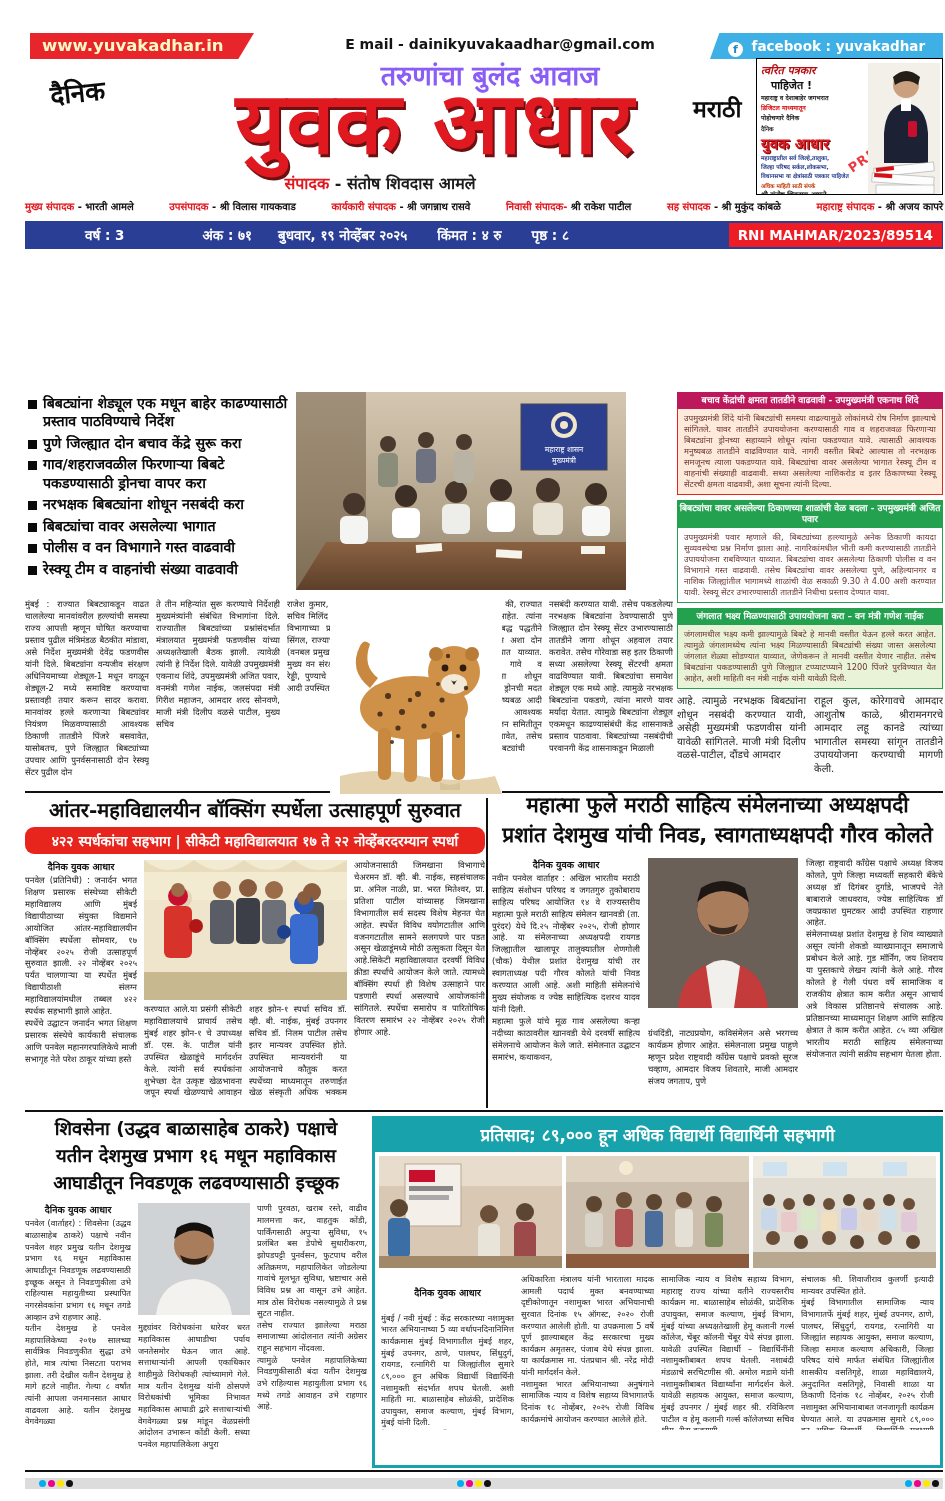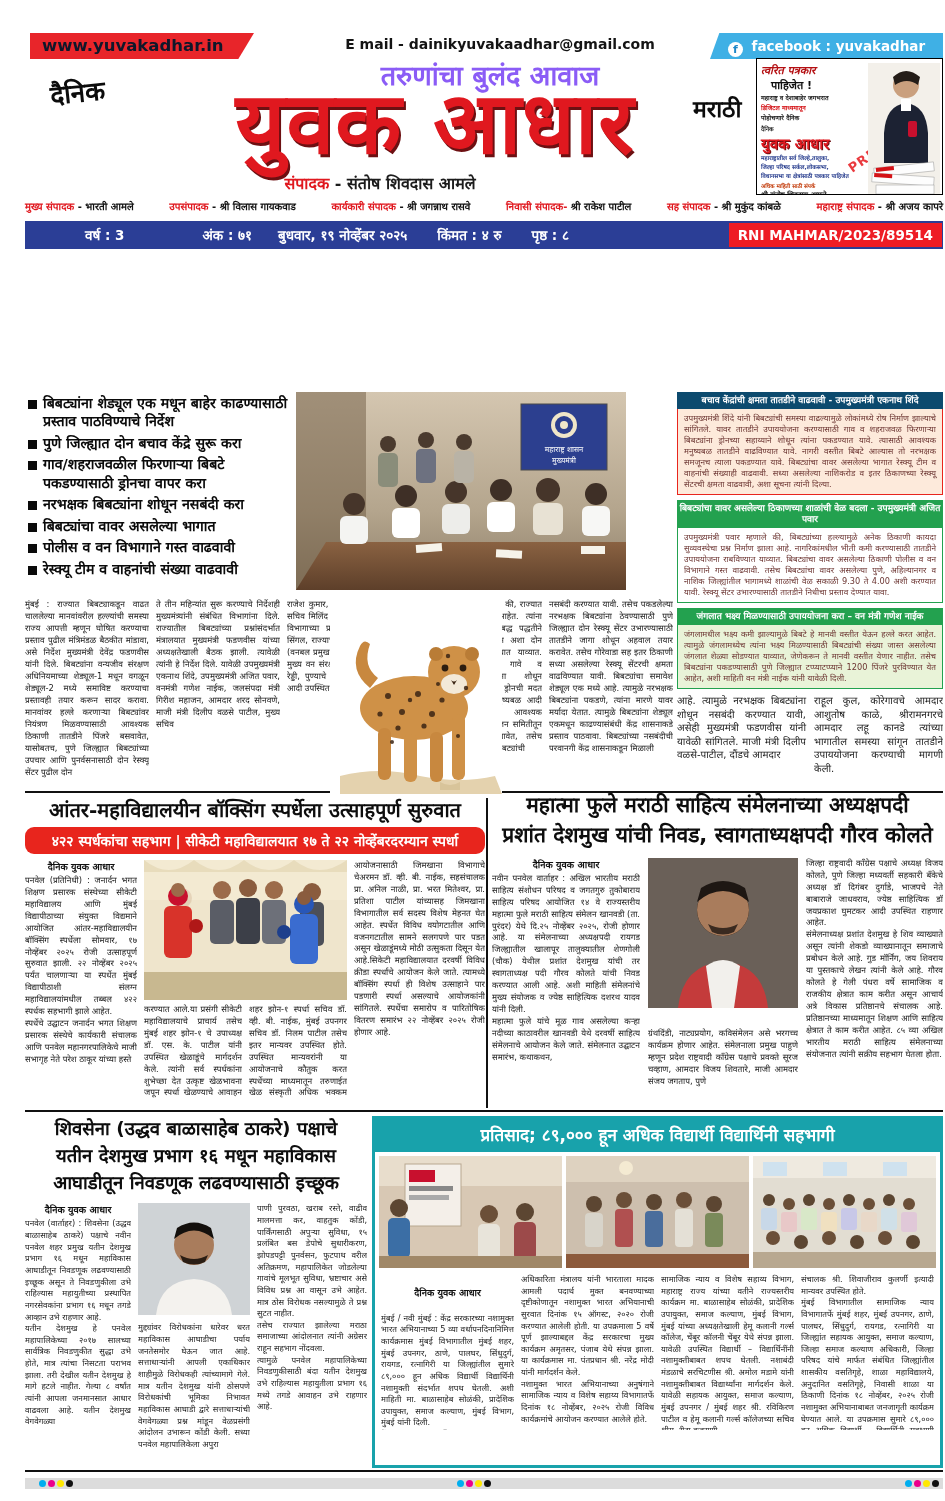--- a/index.html
+++ b/index.html
@@ -9,21 +9,21 @@
     position:relative; width:945px; height:1501px; margin:0 auto;
     background:#ffffff; outline:1px solid #ddd; overflow:hidden;
     color:#1c1c1c;
   }
   .abs { position:absolute; }
 
   
   .ribbon-red {
     left:30px; top:33px; width:224px; height:26px; background:#e8252a;
     clip-path:polygon(0 0,100% 0,93% 100%,0 100%);
-    color:#0f172a; font-weight:bold; font-size:16.5px; line-height:26px; padding-left:12px;
+    color:#fef9c3; font-weight:bold; font-size:16.5px; line-height:26px; padding-left:12px;
   }
   .topbar-email { left:290px; top:36px; width:420px; text-align:center; font-size:14px; font-weight:bold; color:#141414; }
   .ribbon-blue {
     left:710px; top:33px; width:233px; height:26px; background:#3fb0e5;
     clip-path:polygon(4% 0,100% 0,100% 100%,0 100%);
     color:#fff; font-weight:bold; font-size:13.5px; line-height:26px; text-align:center;
   }
   .fb-circle { display:inline-block; width:15px; height:15px; border-radius:50%; background:#fff; color:#1c86c8;
     font-size:11px; line-height:15px; text-align:center; font-weight:bold; margin-right:4px; vertical-align:-2px; }
 
@@ -79,21 +79,21 @@
   .bullet { display:flex; margin-bottom:3px; }
   .bullet .sq { flex:0 0 9px; width:9px; height:9px; background:#0a0a0a; margin:6px 6px 0 0; }
   .bullet .bt { font-size:14.2px; font-weight:bold; color:#0a0a0a; line-height:1.3; }
 
   .meeting-photo { left:296px; top:392px; width:330px; height:198px; overflow:hidden; background:#b9ab95; }
 
   .rail { left:677px; top:392px; width:266px; max-height:400px; overflow:hidden; }
   .rbox { margin-bottom:5px; }
   .rbox .hdr { color:#fff; font-weight:bold; font-size:9px; text-align:center; padding:3px 2px; line-height:1.2; }
   .rbox .bdy { font-size:8.2px; line-height:1.35; text-align:justify; color:#6b3431; padding:4px 6px; }
-  .rbox.red .hdr { background:#0c4a6e; }
+  .rbox.red .hdr { background:#be185d; }
   .rbox.red .bdy { background:#fdeadb; border:1px solid #e8251d; border-top:none; }
   .rbox.green .hdr { background:#23a14f; }
   .rbox.green .bdy { background:#fff; border:1px solid #23a14f; border-top:none; }
   .rbox.green.tint .bdy { background:#e9f3d8; }
   .rail-tail { display:flex; gap:8px; }
   .rail-tail .tcol { flex:1; font-size:10px; line-height:1.35; text-align:justify; color:#222; }
 
   .lead-cols { left:25px; top:598px; width:648px; height:196px; display:flex; gap:7px; overflow:hidden; }
   .lead-cols .col { flex:1; font-size:8.4px; line-height:1.43; text-align:justify; color:#1c1c1c; overflow:hidden; }
   .leopard { left:330px; top:596px; width:172px; height:198px; background:#fff; z-index:3; }

